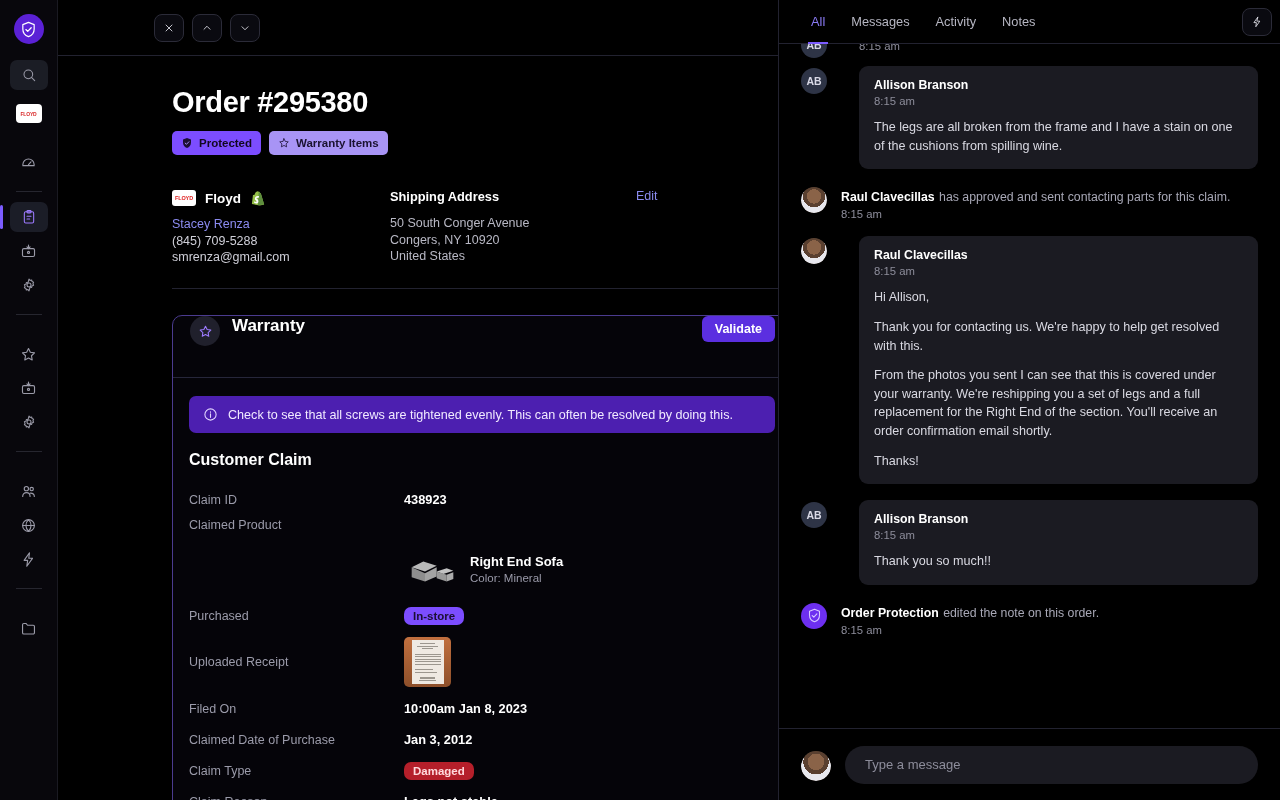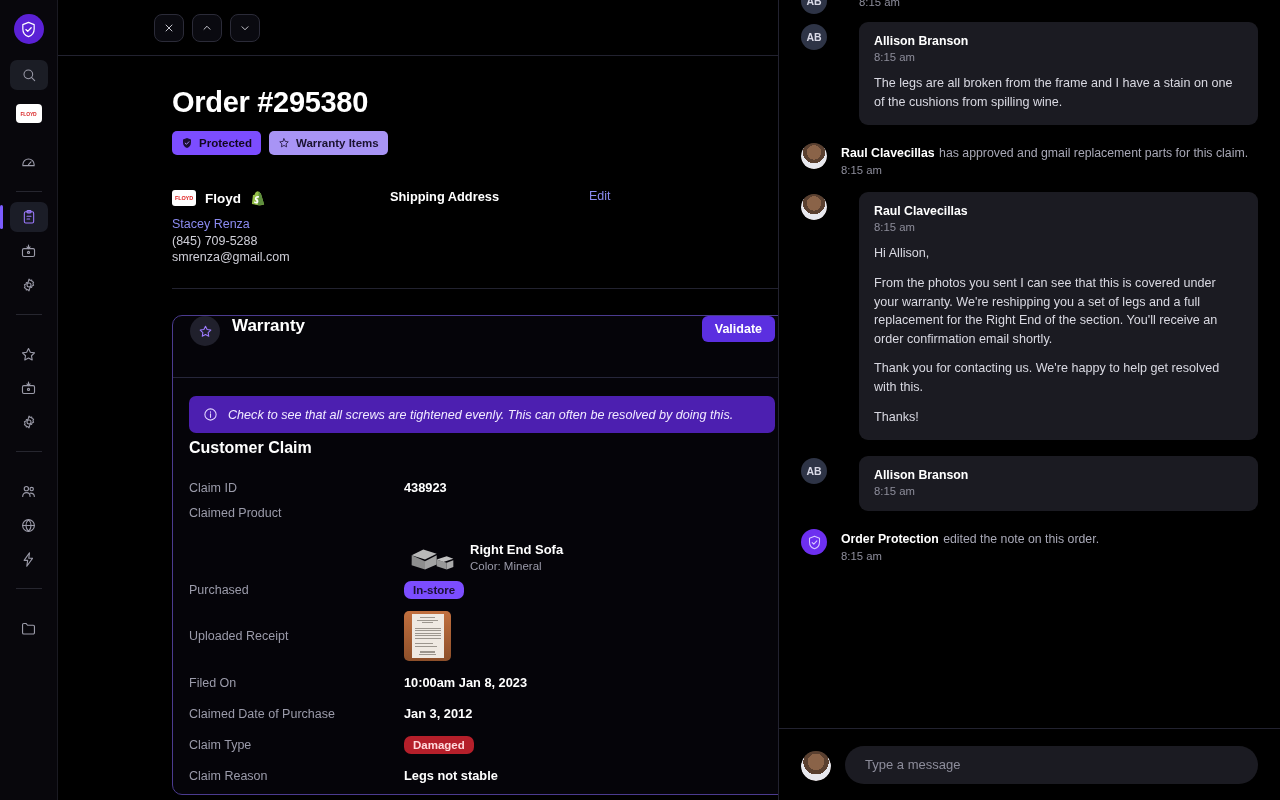--- a/index.html
+++ b/index.html
@@ -104,21 +104,21 @@
     display: flex; align-items: center; justify-content: center;
     font-size: 5.5px; font-weight: 700; color: #e01b1b; letter-spacing: -0.1px;
   }
   .brandname { font-size: 13.5px; font-weight: 700; color: #ffffff; }
   .shopify {
     width: 17px; height: 18px; display: flex;
     align-items: center; justify-content: center;
   }
   .cust-link { font-size: 12.5px; color: #8b8bf0; margin-bottom: 3px; }
   .cust-line { font-size: 12.5px; color: #cfcfd8; margin-bottom: 2px; }
-  .ship-head { display: flex; align-items: flex-start; }
+  .ship-head { display: flex; align-items: flex-start; gap: 47px; }
   .ship-title { font-size: 12.8px; font-weight: 700; color: #ffffff;
                 margin-bottom: 11px; }
   .edit-link { font-size: 12.5px; color: #8b8bf0; margin-left: 90px; }
   .addr { font-size: 12.5px; color: #b8b8c4; line-height: 1.32; }
 
   
   .wcard {
     width: 620px; border: 1px solid #4b3b8f; border-radius: 10px;
     background: #050409; overflow: hidden;
   }
@@ -135,21 +135,21 @@
   .validate-btn {
     margin-left: auto; height: 26px; padding: 0 13px;
     background: #5b2fe0; border: none; border-radius: 6px;
     color: #ffffff; font-size: 12.5px; font-weight: 600;
     font-family: "Liberation Sans", sans-serif; cursor: pointer;
   }
   .wcard-body { padding: 18px 16px 0 16px; }
   .notice {
     background: #4c1fb0; border-radius: 7px;
     display: flex; align-items: center; gap: 10px;
-    padding: 11px 14px; margin-bottom: 6px; font-style: italic;
+    padding: 11px 14px; margin-bottom: 18px;
   }
   .notice-txt { font-size: 12.6px; color: #f1eaff; }
   .claim-h { font-size: 16px; font-weight: 700; margin-bottom: 18px; }
 
   .frow { display: flex; align-items: center; min-height: 25px; margin-bottom: 6px; }
   .flabel { width: 215px; flex: 0 0 215px; font-size: 12.5px; color: #9b9baa; }
   .fval { font-size: 12.8px; color: #ffffff; font-weight: 600; }
   .pill { display: inline-block; padding: 3px 9px; border-radius: 7px;
           font-size: 11.5px; font-weight: 600; }
   .pill.instore { background: #7c4dff; color: #1b0f33; }
@@ -391,20 +391,25 @@
           <div class="cust-link">Stacey Renza</div>
           <div class="cust-line">(845) 709-5288</div>
           <div class="cust-line">smrenza@gmail.com</div>
         </div>
 
         <div>
           <div class="ship-head">
             <span class="ship-title">Shipping Address</span>
             <span class="edit-link">Edit</span>
           </div>
+          <div class="addr">
+            <div>50 South Conger Avenue</div>
+            <div>Congers, NY 10920</div>
+            <div>United States</div>
+          </div>
         </div>
       </div>
 
       <div class="wcard">
         <div class="wcard-head">
           <span class="wcard-icon">
             <svg width="15" height="15" viewBox="0 0 24 24">
               <path d="M12 3.5l2.6 5.4 5.9.8-4.3 4.1 1 5.9-5.2-2.8-5.2 2.8 1-5.9L3.5 9.7l5.9-.8z" fill="none" stroke="#9d7bff" stroke-width="1.7" stroke-linejoin="round"></path>
             </svg>
           </span>
@@ -424,21 +429,21 @@
           <div class="claim-h">Customer Claim</div>
 
           <div class="frow">
             <span class="flabel">Claim ID</span>
             <span class="fval">438923</span>
           </div>
 
           <div class="frow" style="align-items:flex-start;">
             <span class="flabel">Claimed Product</span>
           </div>
-          <div class="frow" style="margin-bottom:0;">
+          <div class="frow" style="margin-bottom:14px;">
             <span class="flabel"></span>
             <span class="prod">
               <span class="prod-thumb">
                 <svg width="50" height="38" viewBox="0 0 60 44">
                   <path d="M8 20l14-7 16 5-14 7z" fill="#b9b9b9"></path>
                   <path d="M8 20v12l16 5V27z" fill="#8e8e8e"></path>
                   <path d="M24 27l14-7v11l-14 6z" fill="#a3a3a3"></path>
                   <path d="M38 25l12-4 8 3-12 4z" fill="#c2c2c2"></path>
                   <path d="M38 25v8l12 4v-8z" fill="#999999"></path>
                   <path d="M50 29l8-3v8l-8 3z" fill="#ababab"></path>
@@ -495,20 +500,31 @@
             <span class="flabel">Claim Reason</span>
             <span class="fval">Legs not stable</span>
           </div>
 
         </div>
       </div>
     </div>
   </div>
 
   <div class="right">
+    <div class="rtabs">
+      <span class="rtab active">All</span>
+      <span class="rtab">Messages</span>
+      <span class="rtab">Activity</span>
+      <span class="rtab">Notes</span>
+      <span style="margin-left:auto" class="tb-btn">
+        <svg width="12" height="12" viewBox="0 0 24 24" class="tb-ic">
+          <path d="M13.4 2.5L5.8 13.2h5l-1.2 8.3 8-11.2h-5.2z"></path>
+        </svg>
+      </span>
+    </div>
 
     <div class="thread">
 
       <div class="msg clip-top" style="margin-top:-14px;">
         <span class="avatar">AB</span>
         <span class="mtime" style="margin-top:10px">8:15 am</span>
       </div>
 
       <div class="msg">
         <span class="avatar">AB</span>
@@ -518,46 +534,47 @@
           <div class="mbody">The legs are all broken from the frame and I have a stain on one of the cushions from spilling wine.</div>
         </div>
       </div>
 
       <div class="event">
         <span class="avatar photo">
             <span class="head-face"></span>
           </span>
         <span class="event-txt">
           <span class="event-name">Raul Clavecillas</span>
-          <span class="event-desc">has approved and gmail replacement parts for this claim.</span>
+          <span class="event-desc">has approved and sent contacting parts for this claim.</span>
           <div class="mtime">8:15 am</div>
         </span>
       </div>
 
       <div class="msg">
         <span class="avatar photo">
             <span class="head-face"></span>
           </span>
         <div class="bubble">
           <div class="mname">Raul Clavecillas</div>
           <div class="mtime">8:15 am</div>
           <div class="mbody">
             <p>Hi Allison,</p>
+            <p>Thank you for contacting us. We're happy to help get resolved with this.</p>
             <p>From the photos you sent I can see that this is covered under your warranty. We're reshipping you a set of legs and a full replacement for the Right End of the section. You'll receive an order confirmation email shortly.</p>
-            <p>Thank you for contacting us. We're happy to help get resolved with this.</p>
             <p>Thanks!</p>
           </div>
         </div>
       </div>
 
       <div class="msg">
         <span class="avatar">AB</span>
         <div class="bubble">
           <div class="mname">Allison Branson</div>
           <div class="mtime">8:15 am</div>
+          <div class="mbody">Thank you so much!!</div>
         </div>
       </div>
 
       <div class="event">
         <span class="avatar op">
           <svg width="15" height="15" viewBox="0 0 24 24">
             <path d="M12 2l8 3.2v6.1c0 5-3.4 9.3-8 10.7-4.6-1.4-8-5.7-8-10.7V5.2z" fill="none" stroke="#d8c9ff" stroke-width="1.7" stroke-linejoin="round"></path>
             <path d="M8.3 12.1l2.6 2.5 4.9-5.1" fill="none" stroke="#d8c9ff" stroke-width="1.8" stroke-linecap="round" stroke-linejoin="round"></path>
           </svg>
         </span>

